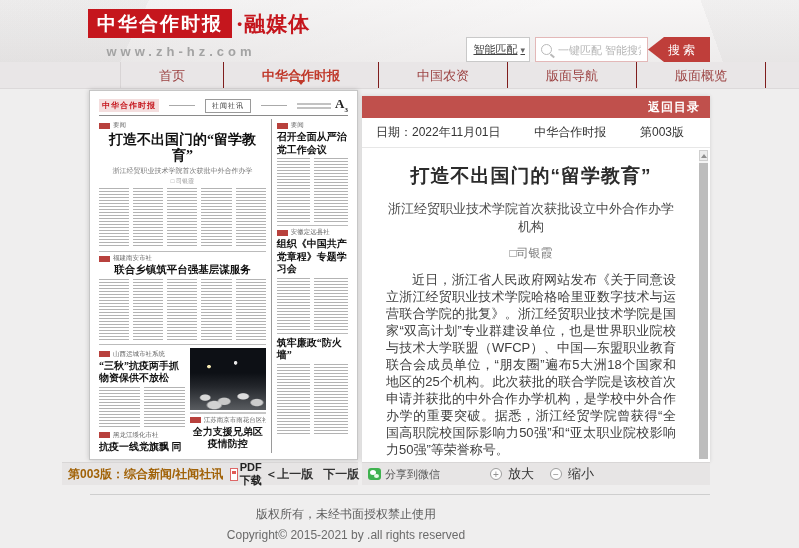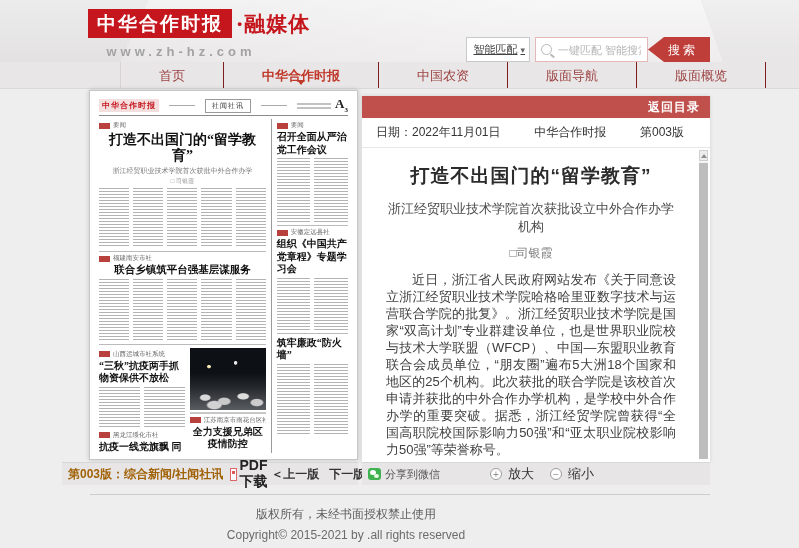--- a/index.html
+++ b/index.html
@@ -116,21 +116,21 @@
 
   
   .tb{position:absolute;top:462px;height:23px;background:#e7e5e5;border-top:1px solid #d8d6d6;
       display:flex;align-items:center;font-size:12px;color:#333;box-sizing:border-box;}
   .tb-left{left:62px;width:296px;padding:0 6px;}
   .tb-right{left:362px;width:348px;padding:0 6px;}
   .tb-pageinfo{font-weight:bold;color:#a16207;white-space:nowrap;}
   .pdf-wrap{display:flex;align-items:center;margin-left:7px;cursor:pointer;}
   .pdf-icon{width:9px;height:11px;background:#fff;border:1px solid #d66;position:relative;margin-right:2px;}
   .pdf-icon::after{content:"";position:absolute;inset:2px 1px auto 1px;height:3px;background:#e05a55;}
-  .pdf-label{font-weight:bold;color:#222;font-size:14px;}
+  .pdf-label{font-weight:bold;color:#222;font-size:11px;}
   .pager{margin-left:auto;display:flex;gap:10px;font-weight:bold;color:#333;white-space:nowrap;}
   .pager span{cursor:pointer;}
   .share{display:flex;align-items:center;gap:4px;cursor:pointer;}
   .wx-icon{width:13px;height:12px;background:#3fb24f;border-radius:3px;position:relative;}
   .wx-icon::before{content:"";position:absolute;left:2px;top:2px;width:6px;height:5px;background:#fff;border-radius:50%;}
   .wx-icon::after{content:"";position:absolute;right:2px;bottom:2px;width:5px;height:4px;background:#eafbe9;border-radius:50%;}
   .share-label{font-size:11px;color:#555;}
   .zoomgrp{position:absolute;left:128px;display:flex;align-items:center;gap:6px;}
   .circ{width:12px;height:12px;border:1px solid #9e9e9e;border-radius:50%;color:#8f8f8f;
         font-size:10px;line-height:11px;text-align:center;box-sizing:border-box;background:#fdfdfd;}

